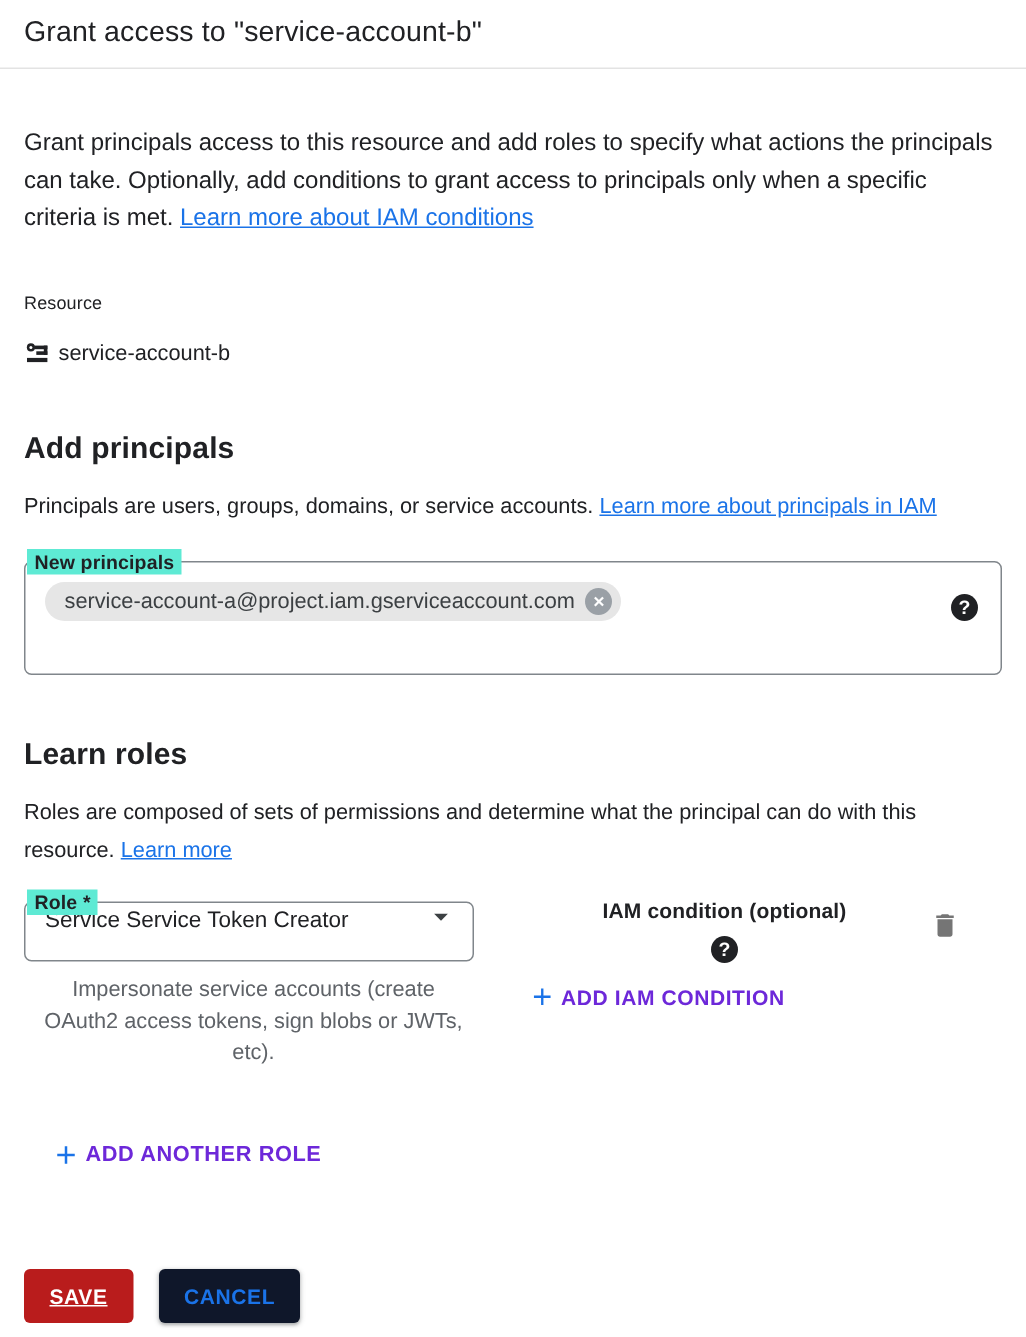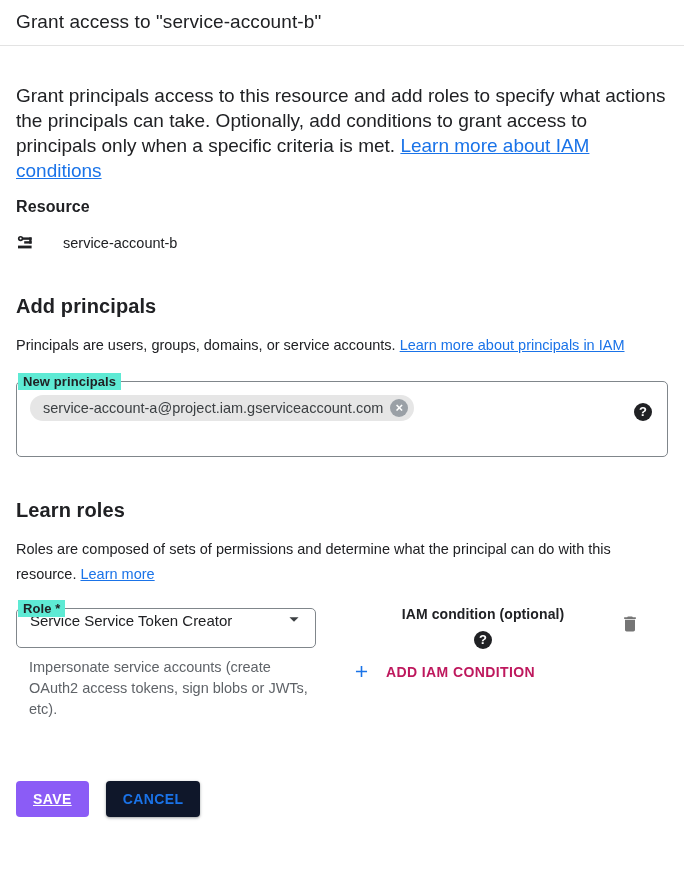--- a/index.html
+++ b/index.html
@@ -18,41 +18,41 @@
   .title-bar h1 {
     font-size: 19px;
     font-weight: 400;
     color: #202124;
     letter-spacing: 0.1px;
   }
   .content { padding: 0 16px 16px 16px; }
 
   .intro {
     margin-top: 37px;
-    font-size: 19px;
+    font-size: 16px;
     line-height: 25px;
     color: #202124;
     max-width: 652px;
   }
   a.link {
     color: #1a73e8;
     text-decoration: underline;
     cursor: pointer;
   }
 
   .heading-sm {
-    margin-top: 15px;
-    font-size: 16px;
-    font-weight: 700;
+    margin-top: 37px;
+    font-size: 12px;
+    font-weight: 400;
     letter-spacing: 0.1px;
   }
   .resource-row {
     display: flex;
     align-items: center;
-    gap: 27px;
+    gap: 3px;
     margin-top: 17px;
     font-size: 14.5px;
   }
   .resource-row svg { display: block; }
 
   .heading-lg {
     margin-top: 42px;
     font-size: 20px;
     font-weight: 700;
     letter-spacing: 0.1px;
@@ -142,37 +142,38 @@
     padding: 0 10px 16px 13px;
     font-size: 15px;
     cursor: pointer;
   }
   .role-helper {
     margin: 9px 0 0 13px;
     color: #5f6368;
     font-size: 14.5px;
     line-height: 21px;
     max-width: 280px;
+    text-align: center;
   }
   .condition-col { margin-left: 30px; flex: 1 1 auto; }
   .condition-label {
     display: flex;
     align-items: center;
     gap: 9px;
     font-size: 14px;
     font-weight: 700;
     margin-top: -2px;
     letter-spacing: 0.1px;
     flex-direction: column;
   }
   .text-btn {
     display: inline-flex;
     align-items: center;
-    gap: 15px;
-    color: #be185d;
+    gap: 3px;
+    color: #6d28d9;
     font-size: 14px;
     font-weight: 700;
     letter-spacing: 0.4px;
     cursor: pointer;
     background: none;
     border: none;
     font-family: inherit;
   }
   .add-condition-btn { margin: 13px 0 0 6px; }
   .text-btn svg { display: block; }
@@ -197,21 +198,21 @@
     height: 36px;
     padding: 0 17px;
     border-radius: 4px;
     font-family: inherit;
     font-size: 14px;
     font-weight: 700;
     letter-spacing: 0.4px;
     cursor: pointer;
     border: none;
   }
-  .btn-primary { background: #8b5cf6; color: #fff; text-decoration: underline; }
+  .btn-primary { background: #b91c1c; color: #fff; text-decoration: underline; }
   .btn-secondary {
     background: #0f172a;
     color: #1a73e8;
     box-shadow: 0 1px 2px rgba(60,64,67,.3), 0 1px 3px 1px rgba(60,64,67,.15);
   }
 </style>
 </head>
 <body>
 
 <div class="title-bar">
@@ -288,19 +289,27 @@
     <div class="trash-col">
       <span>
         <svg width="20" height="20" viewBox="0 0 24 24">
             <path d="M6 19c0 1.1.9 2 2 2h8c1.1 0 2-.9 2-2V7H6v12zM19 4h-3.5l-1-1h-5l-1 1H5v2h14V4z" fill="#757575"></path>
           </svg>
       </span>
     </div>
 
   </div>
 
+  <button class="text-btn add-another-role">
+    <span>
+      <svg width="20" height="20" viewBox="0 0 24 24">
+          <path d="M11 5h2v6h6v2h-6v6h-2v-6H5v-2h6z" fill="#1a73e8"></path>
+        </svg>
+    </span>
+    <span>ADD ANOTHER ROLE</span>
+  </button>
 
   <div class="actions">
     <button class="btn btn-primary">SAVE</button>
     <button class="btn btn-secondary">CANCEL</button>
   </div>
 
 </div>
 
 </body></html>

